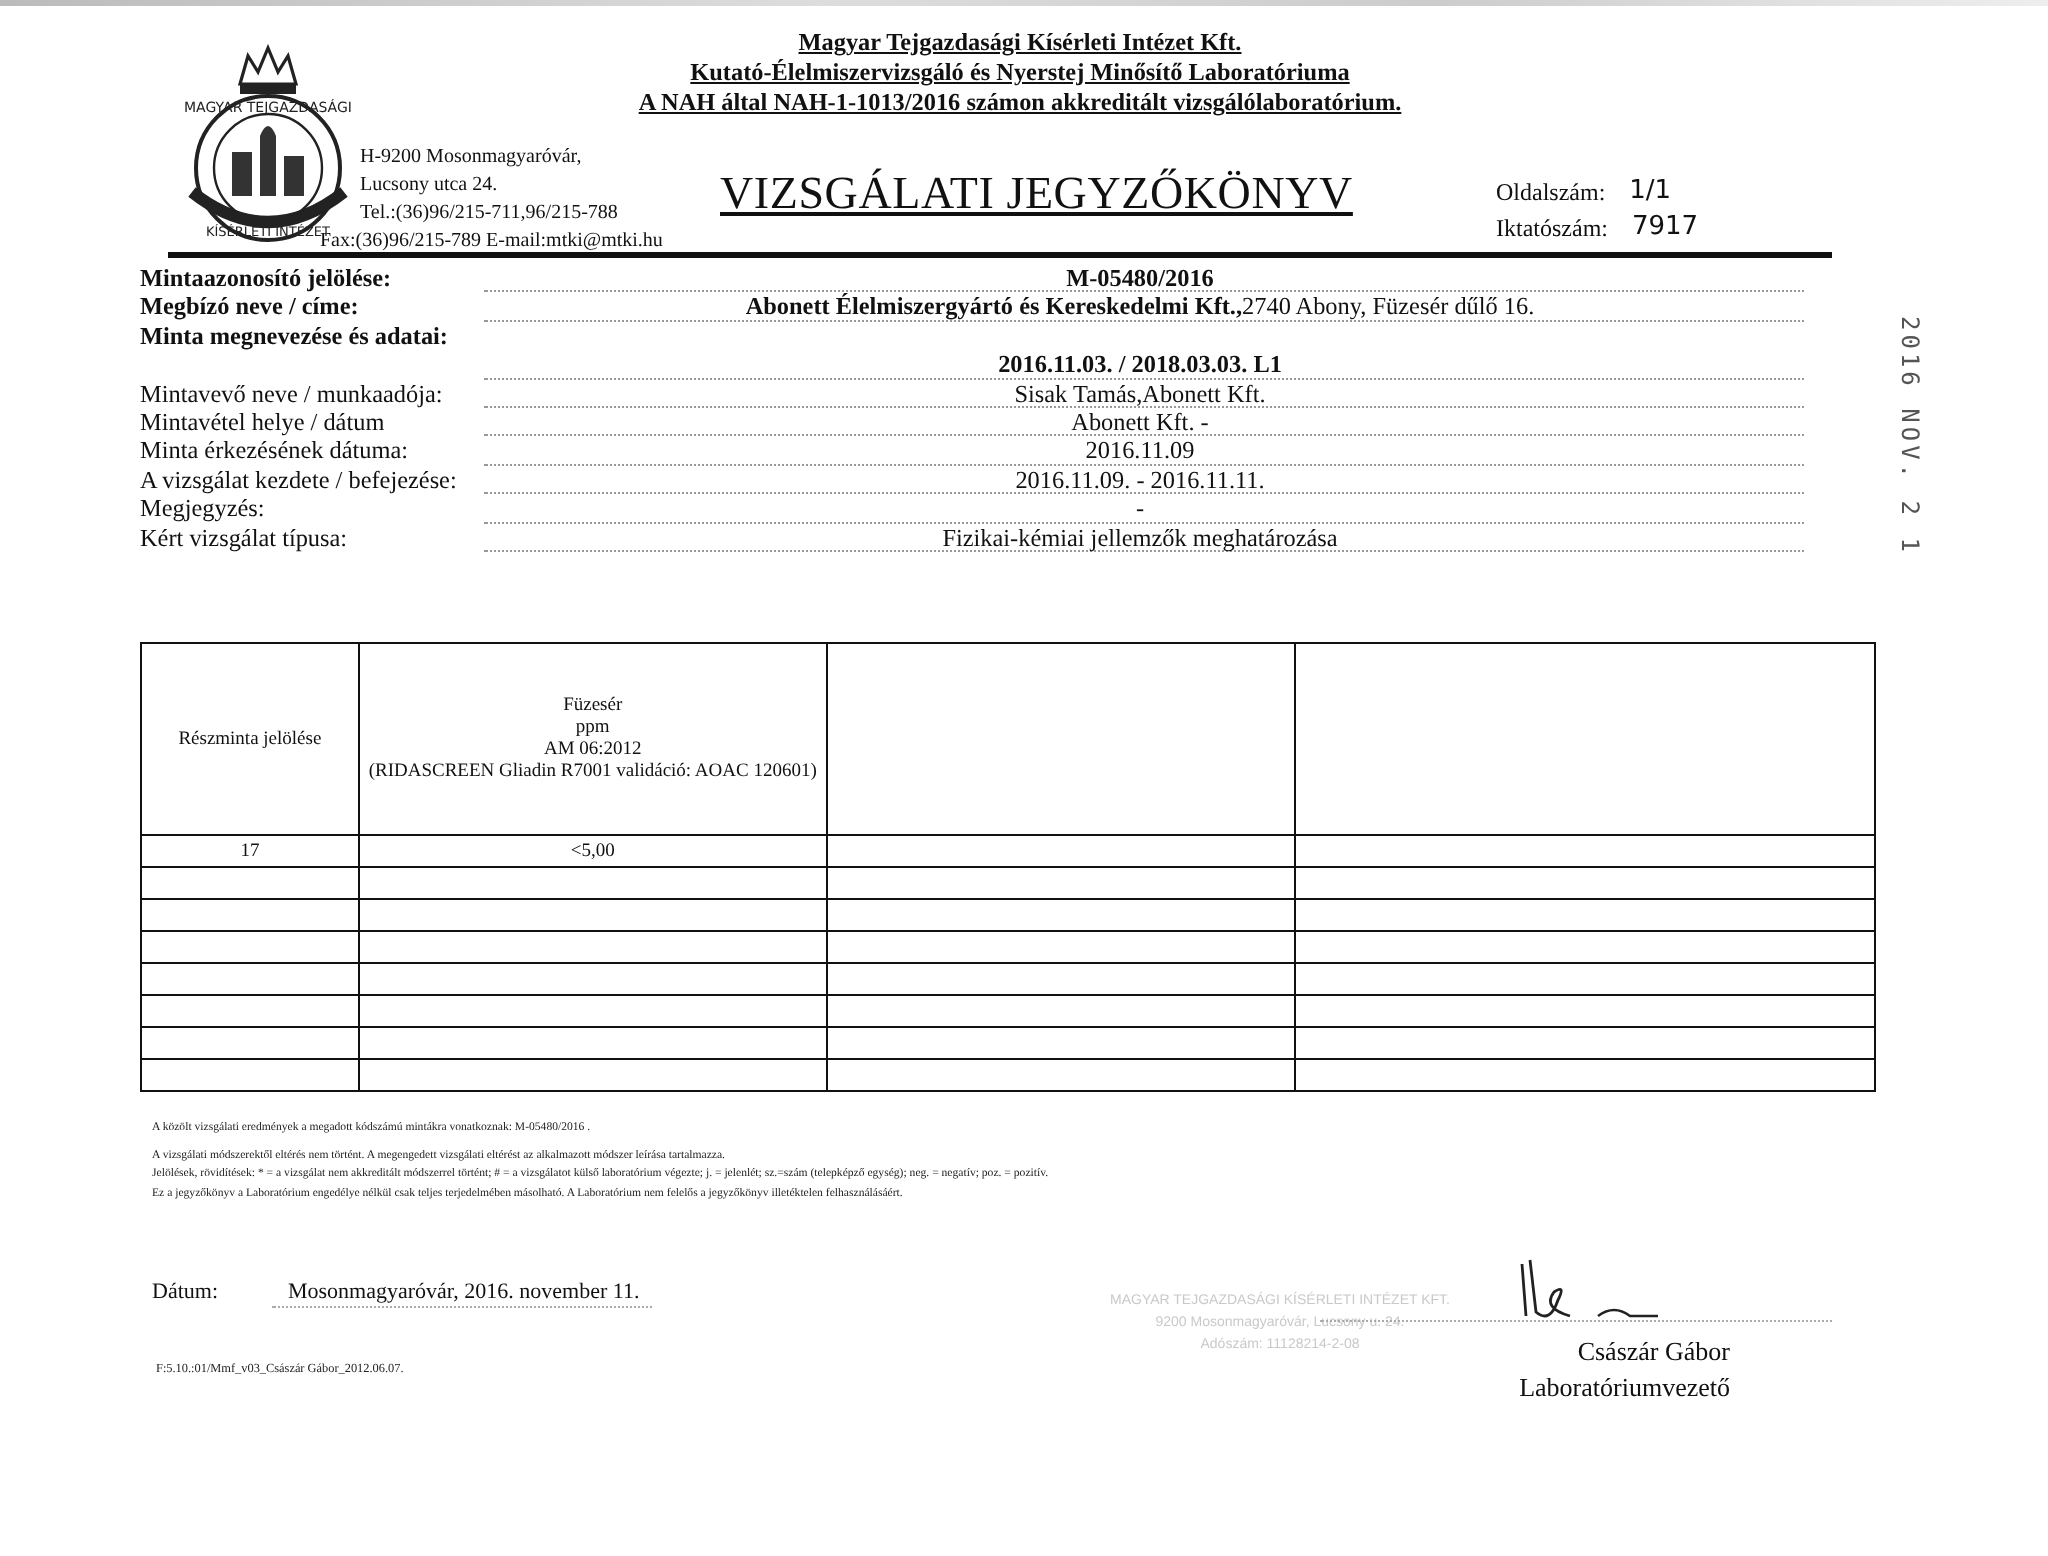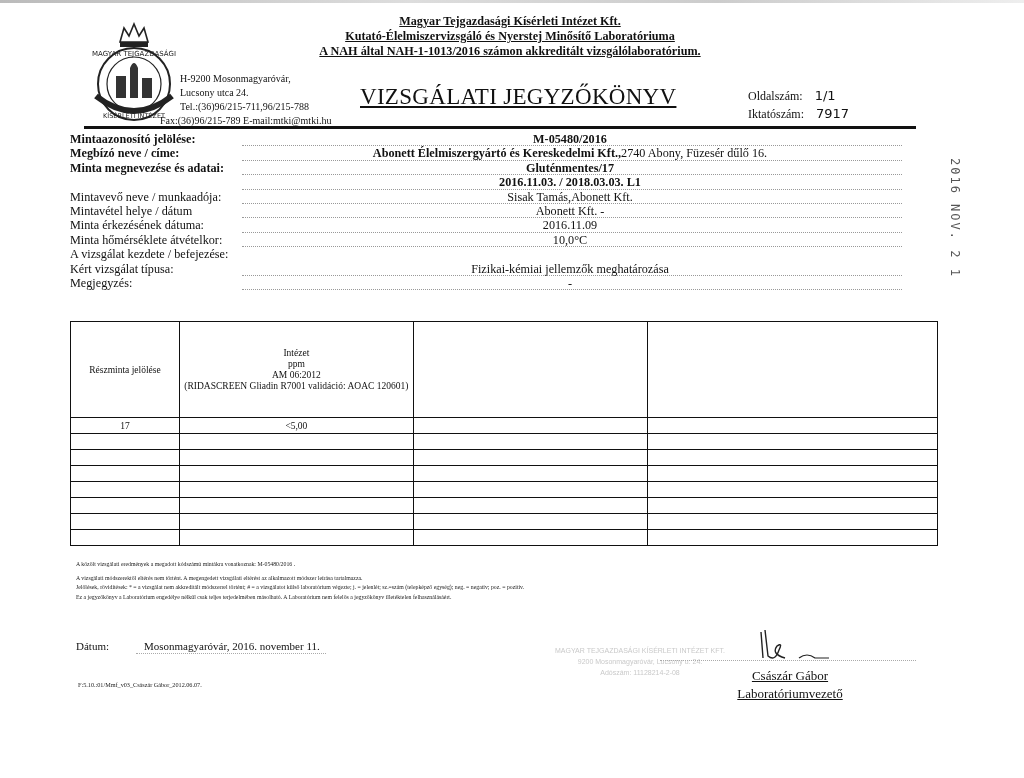--- a/index.html
+++ b/index.html
@@ -30,21 +30,21 @@
   .notes { position: absolute; left: 76px; top: 560px; font-size: 5.8px; line-height: 9.6px; color: #222; font-family: "Liberation Serif", serif; }
   .notes div { white-space: nowrap; }
   .notes .gap { margin-top: 4px; }
   .date-row { position: absolute; left: 76px; top: 640px; font-size: 11px; display: flex; }
   .date-row .dl { width: 60px; }
   .date-row .dv { border-bottom: 1px dotted #aaa; padding: 0 6px 1px 8px; margin-left: 0; }
   .formcode { position: absolute; left: 78px; top: 681px; font-size: 6.2px; color: #222; }
   .stamp { position: absolute; left: 520px; top: 645px; width: 240px; text-align: center; color: #c9c9c9; font-family: "Liberation Sans", sans-serif; font-size: 7px; line-height: 11px; }
   .sig-line { position: absolute; left: 660px; top: 660px; width: 256px; border-bottom: 1px dotted #aaa; }
   .signature { position: absolute; left: 755px; top: 628px; width: 80px; height: 40px; }
-  .signer { position: absolute; left: 715px; top: 667px; width: 150px; text-align: center; font-size: 13px; line-height: 18px; text-decoration: underline; }
+  .signer { position: absolute; left: 715px; top: 667px; width: 150px; text-align: right; font-size: 13px; line-height: 18px; }
   .recv-stamp { position: absolute; left: 962px; top: 158px; transform: rotate(90deg); transform-origin: left top; font-family: "DejaVu Sans Mono", monospace; font-size: 12px; color: #555; white-space: nowrap; letter-spacing: 2px; }
 </style>
 </head>
 <body>
 
 <div class="top-edge"></div>
 
 <svg class="logo" viewBox="0 0 104 104">
   <path d="M38 20 L42 6 L47 14 L52 2 L57 14 L62 6 L66 20 Z" fill="none" stroke="#222" stroke-width="1.6"></path>
   <rect x="38" y="20" width="28" height="5" fill="#222"></rect>
@@ -95,23 +95,20 @@
     </div>
   <div class="frow b">
       <span class="lbl">Megbízó neve / címe:</span>
       <span class="val">
         <span>Abonett Élelmiszergyártó és Kereskedelmi Kft.,</span>
         <span class="addr2">2740 Abony, Füzesér dűlő 16.</span>
       </span>
     </div>
   <div class="frow b">
       <span class="lbl">Minta megnevezése és adatai:</span>
-      <span class="val">
-        <span>Gluténmentes/17</span>
-      </span>
     </div>
   <div class="frow b">
       <span class="lbl"></span>
       <span class="val">
         <span>2016.11.03. / 2018.03.03. L1</span>
       </span>
     </div>
   <div class="frow">
       <span class="lbl">Mintavevő neve / munkaadója:</span>
       <span class="val">
@@ -124,54 +121,51 @@
         <span>Abonett Kft. -</span>
       </span>
     </div>
   <div class="frow">
       <span class="lbl">Minta érkezésének dátuma:</span>
       <span class="val">
         <span>2016.11.09</span>
       </span>
     </div>
   <div class="frow">
-      <span class="lbl">Minta hőmérséklete átvételkor:</span>
-      <span class="val">
-        <span>10,0°C</span>
-      </span>
-    </div>
-  <div class="frow">
       <span class="lbl">A vizsgálat kezdete / befejezése:</span>
+      <span class="val">
+        <span>2016.11.09. - 2016.11.11.</span>
+      </span>
+    </div>
+  <div class="frow">
+      <span class="lbl">Megjegyzés:</span>
+      <span class="val">
+        <span>-</span>
+      </span>
     </div>
   <div class="frow">
       <span class="lbl">Kért vizsgálat típusa:</span>
       <span class="val">
         <span>Fizikai-kémiai jellemzők meghatározása</span>
-      </span>
-    </div>
-  <div class="frow">
-      <span class="lbl">Megjegyzés:</span>
-      <span class="val">
-        <span>-</span>
       </span>
     </div>
 </div>
 
 <table class="tbl">
   <colgroup>
       <col style="width:109px">
       <col style="width:234px">
       <col style="width:235px">
       <col style="width:290px">
     </colgroup>
   <tbody>
       <tr class="head">
     <td>Részminta jelölése</td>
     <td class="hl">
-      <div>Intézet</div>
+      <div>Füzesér</div>
       <div>ppm</div>
       <div>AM 06:2012</div>
       <div>(RIDASCREEN Gliadin R7001 validáció: AOAC 120601)</div>
     </td>
     <td></td>
     <td></td>
   </tr>
   <tr class="r">
         <td>17</td>
         <td>&lt;5,00</td>

